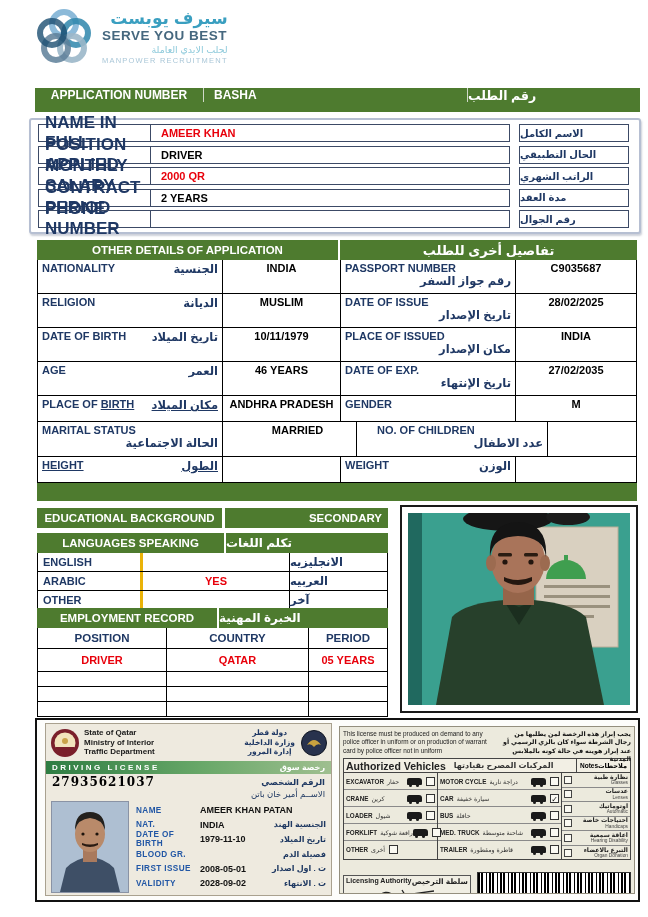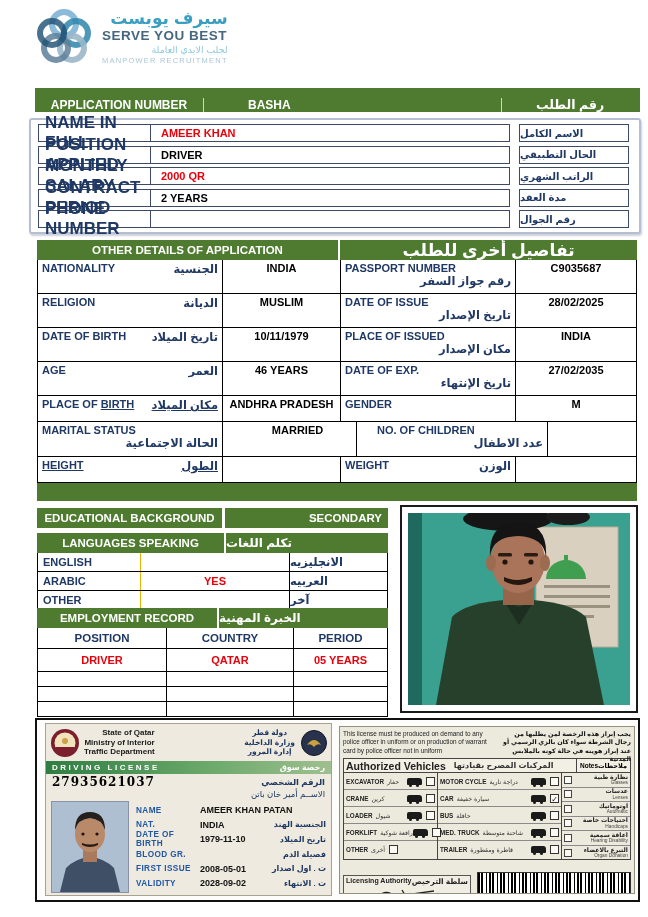--- a/index.html
+++ b/index.html
@@ -13,42 +13,42 @@
   
   .logo{position:absolute;left:34px;top:6px;display:flex;align-items:center;}
   .logo-rings{width:60px;height:62px;}
   .logo-text{margin-left:8px;display:flex;flex-direction:column;line-height:1.12;}
   .logo-ar{font-size:17px;font-weight:bold;color:#3a9fc0;}
   .logo-en{font-size:13.5px;font-weight:bold;color:#46687f;letter-spacing:.5px;}
   .logo-tag-ar{font-size:9.5px;color:#8ecadb;margin-top:2px;}
   .logo-tag-en{font-size:7.5px;color:#aac7d8;letter-spacing:1.2px;margin-top:1px;}
 
   
-  .appbar{position:absolute;left:35px;top:88px;width:605px;height:24px;display:flex;align-items:flex-end;gap:34px;}
+  .appbar{position:absolute;left:35px;top:88px;width:605px;height:24px;display:flex;align-items:flex-start;}
   .appbar .a1{width:168px;display:flex;align-items:center;justify-content:center;font-size:12px;border-right:1.5px solid #cfd8c8;}
   .appbar .a2{width:253px;display:flex;align-items:center;padding-left:10px;font-size:12px;border-right:1.5px solid #cfd8c8;}
   .appbar .a3{flex:1;display:flex;align-items:center;justify-content:flex-end;padding-right:8px;font-size:12.5px;}
 
   
   .pcard{position:absolute;left:29px;top:118px;width:612px;height:116px;background:#fff;
          border:2px solid #b6bfd2;border-radius:3px;box-shadow:1px 2px 2px rgba(110,120,145,.35);
          box-sizing:border-box;padding-top:4px;}
   .prow{display:flex;height:18px;margin:0 0 3.5px 7px;}
   .prow .lbl{width:112px;border:1px solid #3c4a66;border-right:none;display:flex;align-items:center;
              padding-left:6px;color:#1f3864;font-weight:bold;font-size:17px;box-sizing:border-box;}
   .prow .val{width:360px;border:1px solid #3c4a66;display:flex;align-items:center;padding-left:10px;
              font-weight:bold;font-size:11px;box-sizing:border-box;}
   .prow .arl{width:110px;margin-left:9px;border:1px solid #3c4a66;display:flex;align-items:center;
              justify-content:flex-end;padding-right:6px;color:#1f3864;font-weight:bold;font-size:10px;box-sizing:border-box;}
 
   
   .ot{position:absolute;left:37px;top:240px;width:600px;font-size:11px;}
   .ot-head{display:flex;height:20px;}
   .ot-head .h1{width:303px;display:flex;align-items:center;justify-content:center;font-size:11.5px;border-right:2px solid #fff;box-sizing:border-box;}
-  .ot-head .h2{flex:1;display:flex;align-items:center;justify-content:center;font-size:17px;}
+  .ot-head .h2{flex:1;display:flex;align-items:center;justify-content:center;font-size:13px;}
   .ot-body{border:1px solid #000;border-top:none;}
   .ot-row{display:flex;border-bottom:1px solid #000;}
   .ot-row:last-child{border-bottom:none;}
   .ot-row .c{box-sizing:border-box;padding:2px 4px;}
   .oc1{width:185px;border-right:1px solid #000;color:#1f3864;font-weight:bold;}
   .ov1{width:118px;border-right:1px solid #000;text-align:center;font-weight:bold;}
   .oc2{width:175px;border-right:1px solid #000;color:#1f3864;font-weight:bold;}
   .ov2{flex:1;text-align:center;font-weight:bold;}
   .c-inline{display:flex;flex-wrap:wrap;align-items:flex-start;}
   .c-inline .ar{margin-left:auto;}
@@ -66,50 +66,50 @@
   .edu .e2{flex:1;display:flex;align-items:center;justify-content:flex-end;padding-right:6px;}
 
   .lang{position:absolute;left:37px;top:533px;width:351px;font-size:11px;}
   .lang-head{display:flex;height:20px;}
   .lang-head .lh1{width:189px;display:flex;align-items:center;justify-content:center;font-size:11.5px;border-right:2px solid #fff;box-sizing:border-box;}
   .lang-head .lh2{flex:1;display:flex;align-items:center;justify-content:flex-end;padding-right:5px;font-size:12px;}
   .lang-body{border:1px solid #000;border-top:none;}
   .lrow{display:flex;height:18px;border-bottom:1px solid #000;align-items:center;}
   .lrow:last-child{border-bottom:none;}
   .ll{width:102px;padding-left:5px;color:#1f3864;font-weight:bold;box-sizing:border-box;}
-  .lv{width:150px;border-left:1px solid #eab308;border-right:1px solid #000;text-align:center;font-weight:bold;align-self:stretch;display:flex;align-items:center;justify-content:center;box-sizing:border-box;}
+  .lv{width:150px;border-left:3px solid #eab308;border-right:1px solid #000;text-align:center;font-weight:bold;align-self:stretch;display:flex;align-items:center;justify-content:center;box-sizing:border-box;}
   .la{flex:1;display:flex;justify-content:flex-end;padding-right:5px;color:#1f3864;font-weight:bold;font-size:11.5px;box-sizing:border-box;}
 
   .emp{position:absolute;left:37px;top:608px;width:351px;font-size:11px;}
   .emp-head{display:flex;height:20px;}
   .emp-head .eh1{width:182px;display:flex;align-items:center;justify-content:center;font-size:11.5px;border-right:2px solid #fff;box-sizing:border-box;}
   .emp-head .eh2{flex:1;display:flex;align-items:center;justify-content:flex-end;padding-right:5px;font-size:12px;}
   .emp-body{border:1px solid #000;border-top:none;}
   .erow{display:flex;border-bottom:1px solid #000;align-items:stretch;}
   .erow:last-child{border-bottom:none;}
   .erow .ec{display:flex;align-items:center;justify-content:center;box-sizing:border-box;}
   .ec1{width:128px;}
-  .ec2{width:128px;border-left:1px solid #000;border-right:1px solid #000;}
+  .ec2{width:143px;border-left:1px solid #000;border-right:1px solid #000;}
   .ec3{flex:1;}
   .erow.hd{height:20px;color:#1f3864;font-weight:bold;font-size:11.5px;}
   .erow.vrw{height:22px;font-weight:bold;}
   .erow.emt{height:14px;}
 
   
   .photo-frame{position:absolute;left:400px;top:505px;width:238px;height:208px;border:2px solid #1a1a1a;
                background:#fff;box-sizing:border-box;padding:6px;}
   .photo-frame svg{display:block;width:100%;height:100%;}
 
   
   .license-box{position:absolute;left:35px;top:718px;width:605px;height:184px;border:2.5px solid #111;
                box-sizing:border-box;background:#fdfdfb;}
   .lf{position:absolute;left:8px;top:3px;width:287px;height:173px;background:#eeeadf;border:1px solid #a9a18f;
       box-sizing:border-box;overflow:hidden;}
   .lf-head{display:flex;align-items:center;height:37px;padding:2px 4px;box-sizing:border-box;}
-  .lf-entext{margin-left:4px;font-size:8px;font-weight:bold;line-height:1.2;color:#1a1a1a;text-align:right;}
+  .lf-entext{margin-left:4px;font-size:8px;font-weight:bold;line-height:1.2;color:#1a1a1a;text-align:left;}
   .lf-artext{margin-left:auto;font-size:7.5px;color:#1f3864;text-align:center;line-height:1.25;font-weight:bold;}
   .lf-bar{height:13px;background:linear-gradient(90deg,#2e7d42,#69a869 55%,#9fbf90);color:#fff;display:flex;
           align-items:center;padding:0 6px;font-size:8px;font-weight:bold;letter-spacing:2.5px;}
   .lf-bar .bar-ar{margin-left:auto;letter-spacing:0;font-size:8px;}
   .lf-num{display:flex;align-items:center;height:15px;padding:0 6px;}
   .lf-num .num{font-size:12px;font-weight:bold;letter-spacing:1px;font-family:"DejaVu Serif",serif;}
   .lf-num .num-ar{margin-left:auto;font-size:8.5px;color:#203a63;font-weight:bold;}
   .lf-namear{text-align:right;font-size:8.5px;color:#203a63;padding:0 6px;height:12px;}
   .lf-main{display:flex;padding:0 5px;}
   .lf-photo{width:76px;height:90px;border:1px solid #8a93a5;background:#b9c6d6;flex-shrink:0;}

